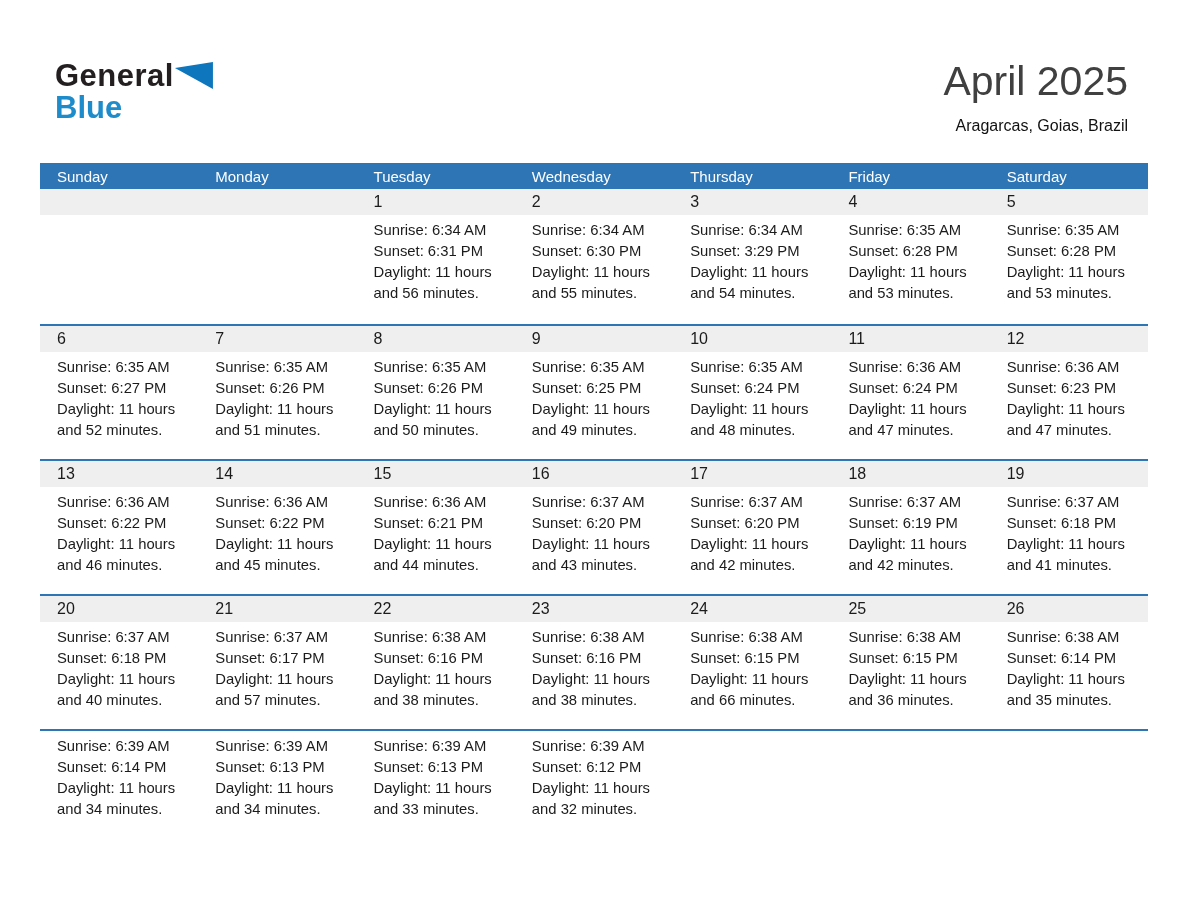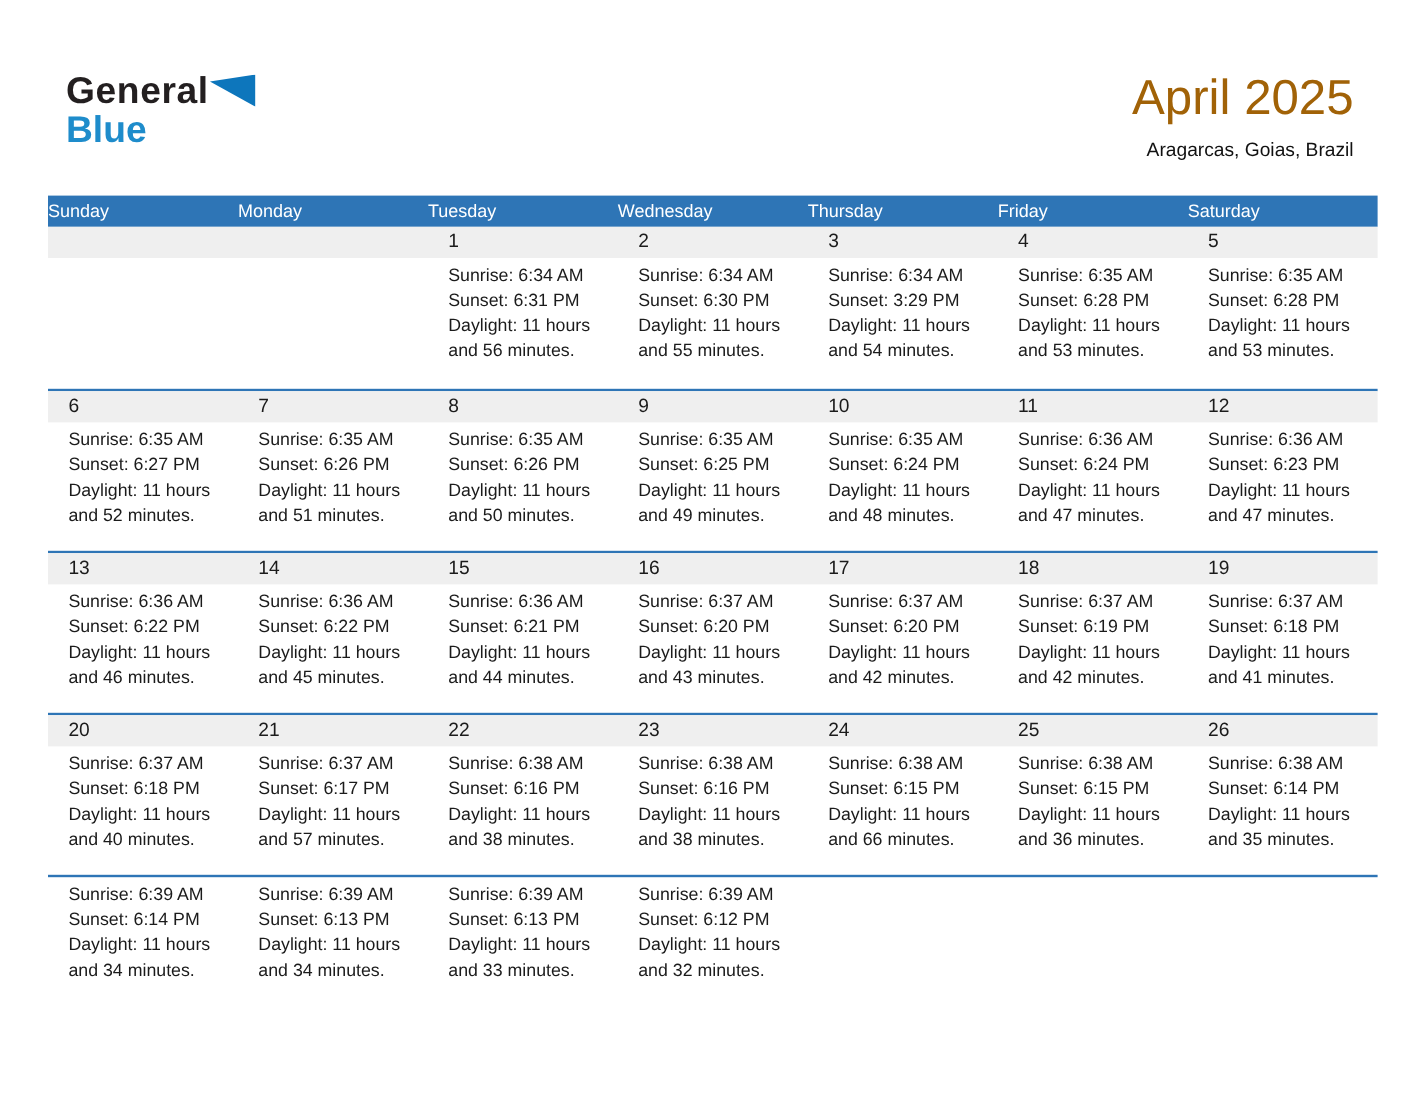--- a/index.html
+++ b/index.html
@@ -16,28 +16,28 @@
   .logo { position: absolute; left: 55px; top: 60px; width: 170px; }
   .logo-row1 { display: flex; align-items: flex-start; }
   .logo-general { font-size: 31px; font-weight: 600; color: #231F20; letter-spacing: 0.5px; line-height: 1; }
   .logo-triangle {
     display: inline-block; width: 38px; height: 27px; margin-left: 1px; margin-top: 2px;
     background: #0D76BC;
     clip-path: polygon(0 22%, 100% 0, 100% 100%);
   }
   .logo-blue { font-size: 31px; font-weight: 600; color: #1E8CCB; text-align: left; line-height: 1; margin-top: 1px; }
   
-  .title { position: absolute; top: 58px; right: 60px; font-size: 41px; font-weight: 400; color: #a16207; }
+  .title { position: absolute; top: 58px; right: 60px; font-size: 41px; font-weight: 400; color: #404040; }
   .location { position: absolute; top: 117px; right: 60px; font-size: 16px; font-weight: 400; color: #111111; }
   
   .calendar { position: absolute; left: 40px; top: 163px; width: 1108px; }
   .cal-header { display: flex; height: 26px; background: #2E75B6; }
   .cal-header-cell {
     flex: 1 1 0; display: flex; align-items: center;
-    color: #ffffff; font-size: 15px; box-sizing: border-box; text-align: right;
+    padding-left: 17px; color: #ffffff; font-size: 15px; box-sizing: border-box; text-align: right;
   }
   .week-row { height: 135px; box-sizing: border-box; }
   .week-row.bordered { border-top: 2px solid #2E75B6; }
   .day-strip { display: flex; height: 26px; background: #EFEFEF; }
   .day-number-cell {
     flex: 1 1 0; padding-left: 17px; box-sizing: border-box;
     font-size: 16px; color: #1b1b1b; display: flex; align-items: center;
   }
   .detail-row { display: flex; }
   .detail-cell { flex: 1 1 0; padding: 5px 6px 0 17px; box-sizing: border-box; }

